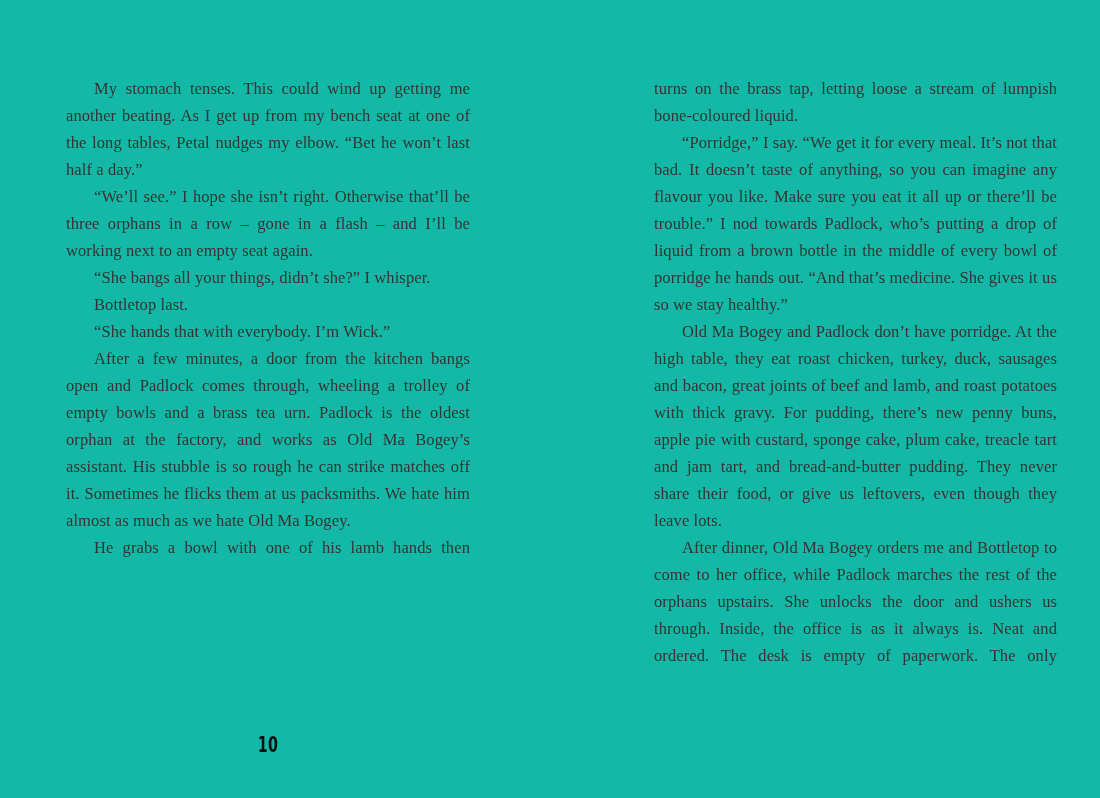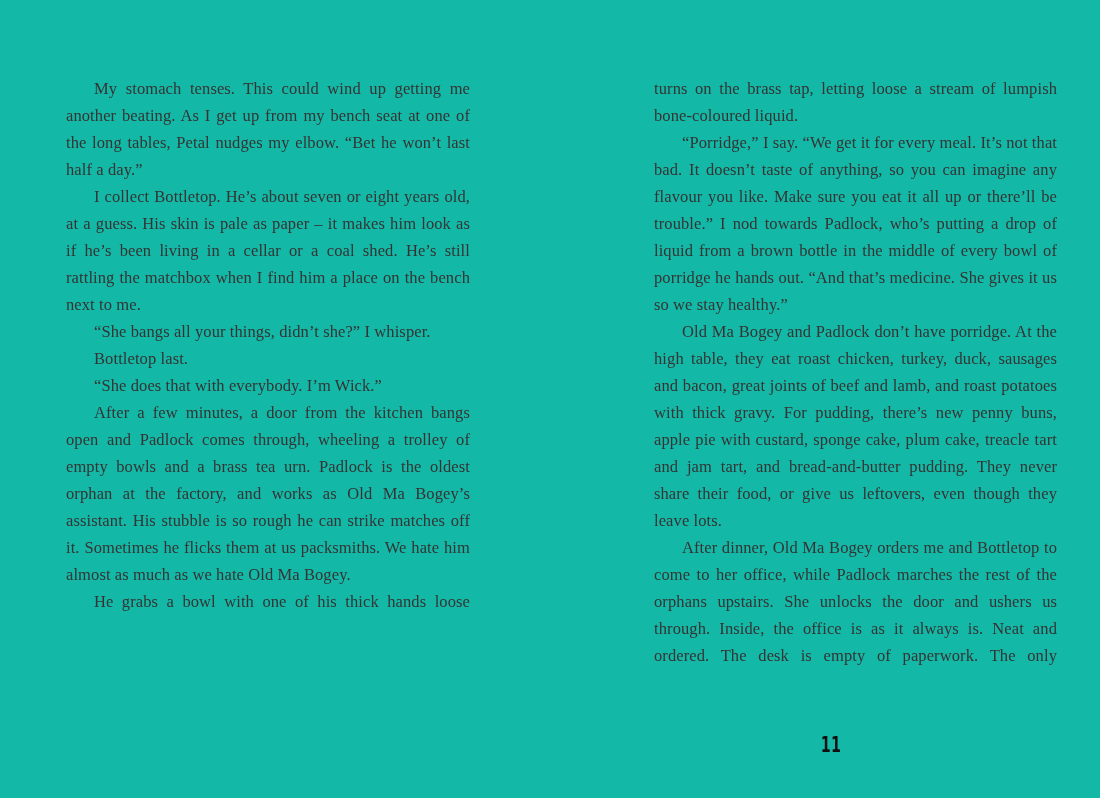--- a/index.html
+++ b/index.html
@@ -53,32 +53,32 @@
     letter-spacing: 0.5px;
   }
 </style>
 </head>
 <body>
 
 <div class="spread">
 
   <div class="page-column left">
     <p class="para indent">My stomach tenses. This could wind up getting me another beating. As I get up from my bench seat at one of the long tables, Petal nudges my elbow. “Bet he won’t last half a day.”</p>
-    <p class="para indent">I collect Bottletop. He’s about seven or eight years old, at a guess. His skin is pale as paper – it makes him look as if he’s been living in a cellar or a coal shed. He’s still rattling the matchbox when I find him a place on the bench next to me.</p>
+    <p class="para indent">“We’ll see.” I hope she isn’t right. Otherwise that’ll be three orphans in a row – gone in a flash – and I’ll be working next to an empty seat again.</p>
     <p class="para indent">“She bangs all your things, didn’t she?” I whisper.</p>
     <p class="para indent">Bottletop last.</p>
-    <p class="para indent">“She does that with everybody. I’m Wick.”</p>
+    <p class="para indent">“She hands that with everybody. I’m Wick.”</p>
     <p class="para indent">After a few minutes, a door from the kitchen bangs open and Padlock comes through, wheeling a trolley of empty bowls and a brass tea urn. Padlock is the oldest orphan at the factory, and works as Old Ma Bogey’s assistant. His stubble is so rough he can strike matches off it. Sometimes he flicks them at us packsmiths. We hate him almost as much as we hate Old Ma Bogey.</p>
-    <p class="para indent continues">He grabs a bowl with one of his thick hands loose</p>
+    <p class="para indent continues">He grabs a bowl with one of his lamb hands then</p>
   </div>
 
   <div class="page-column right">
     <p class="para">turns on the brass tap, letting loose a stream of lumpish bone-coloured liquid.</p>
     <p class="para indent">“Porridge,” I say. “We get it for every meal. It’s not that bad. It doesn’t taste of anything, so you can imagine any flavour you like. Make sure you eat it all up or there’ll be trouble.” I nod towards Padlock, who’s putting a drop of liquid from a brown bottle in the middle of every bowl of porridge he hands out. “And that’s medicine. She gives it us so we stay healthy.”</p>
     <p class="para indent">Old Ma Bogey and Padlock don’t have porridge. At the high table, they eat roast chicken, turkey, duck, sausages and bacon, great joints of beef and lamb, and roast potatoes with thick gravy. For pudding, there’s new penny buns, apple pie with custard, sponge cake, plum cake, treacle tart and jam tart, and bread-and-butter pudding. They never share their food, or give us leftovers, even though they leave lots.</p>
     <p class="para indent continues">After dinner, Old Ma Bogey orders me and Bottletop to come to her office, while Padlock marches the rest of the orphans upstairs. She unlocks the door and ushers us through. Inside, the office is as it always is. Neat and ordered. The desk is empty of paperwork. The only</p>
   </div>
 
-  <div class="folio right">
-    <span class="num">11</span>
+  <div class="folio left">
+    <span class="num">10</span>
   </div>
 
 </div>
 
 </body></html>

